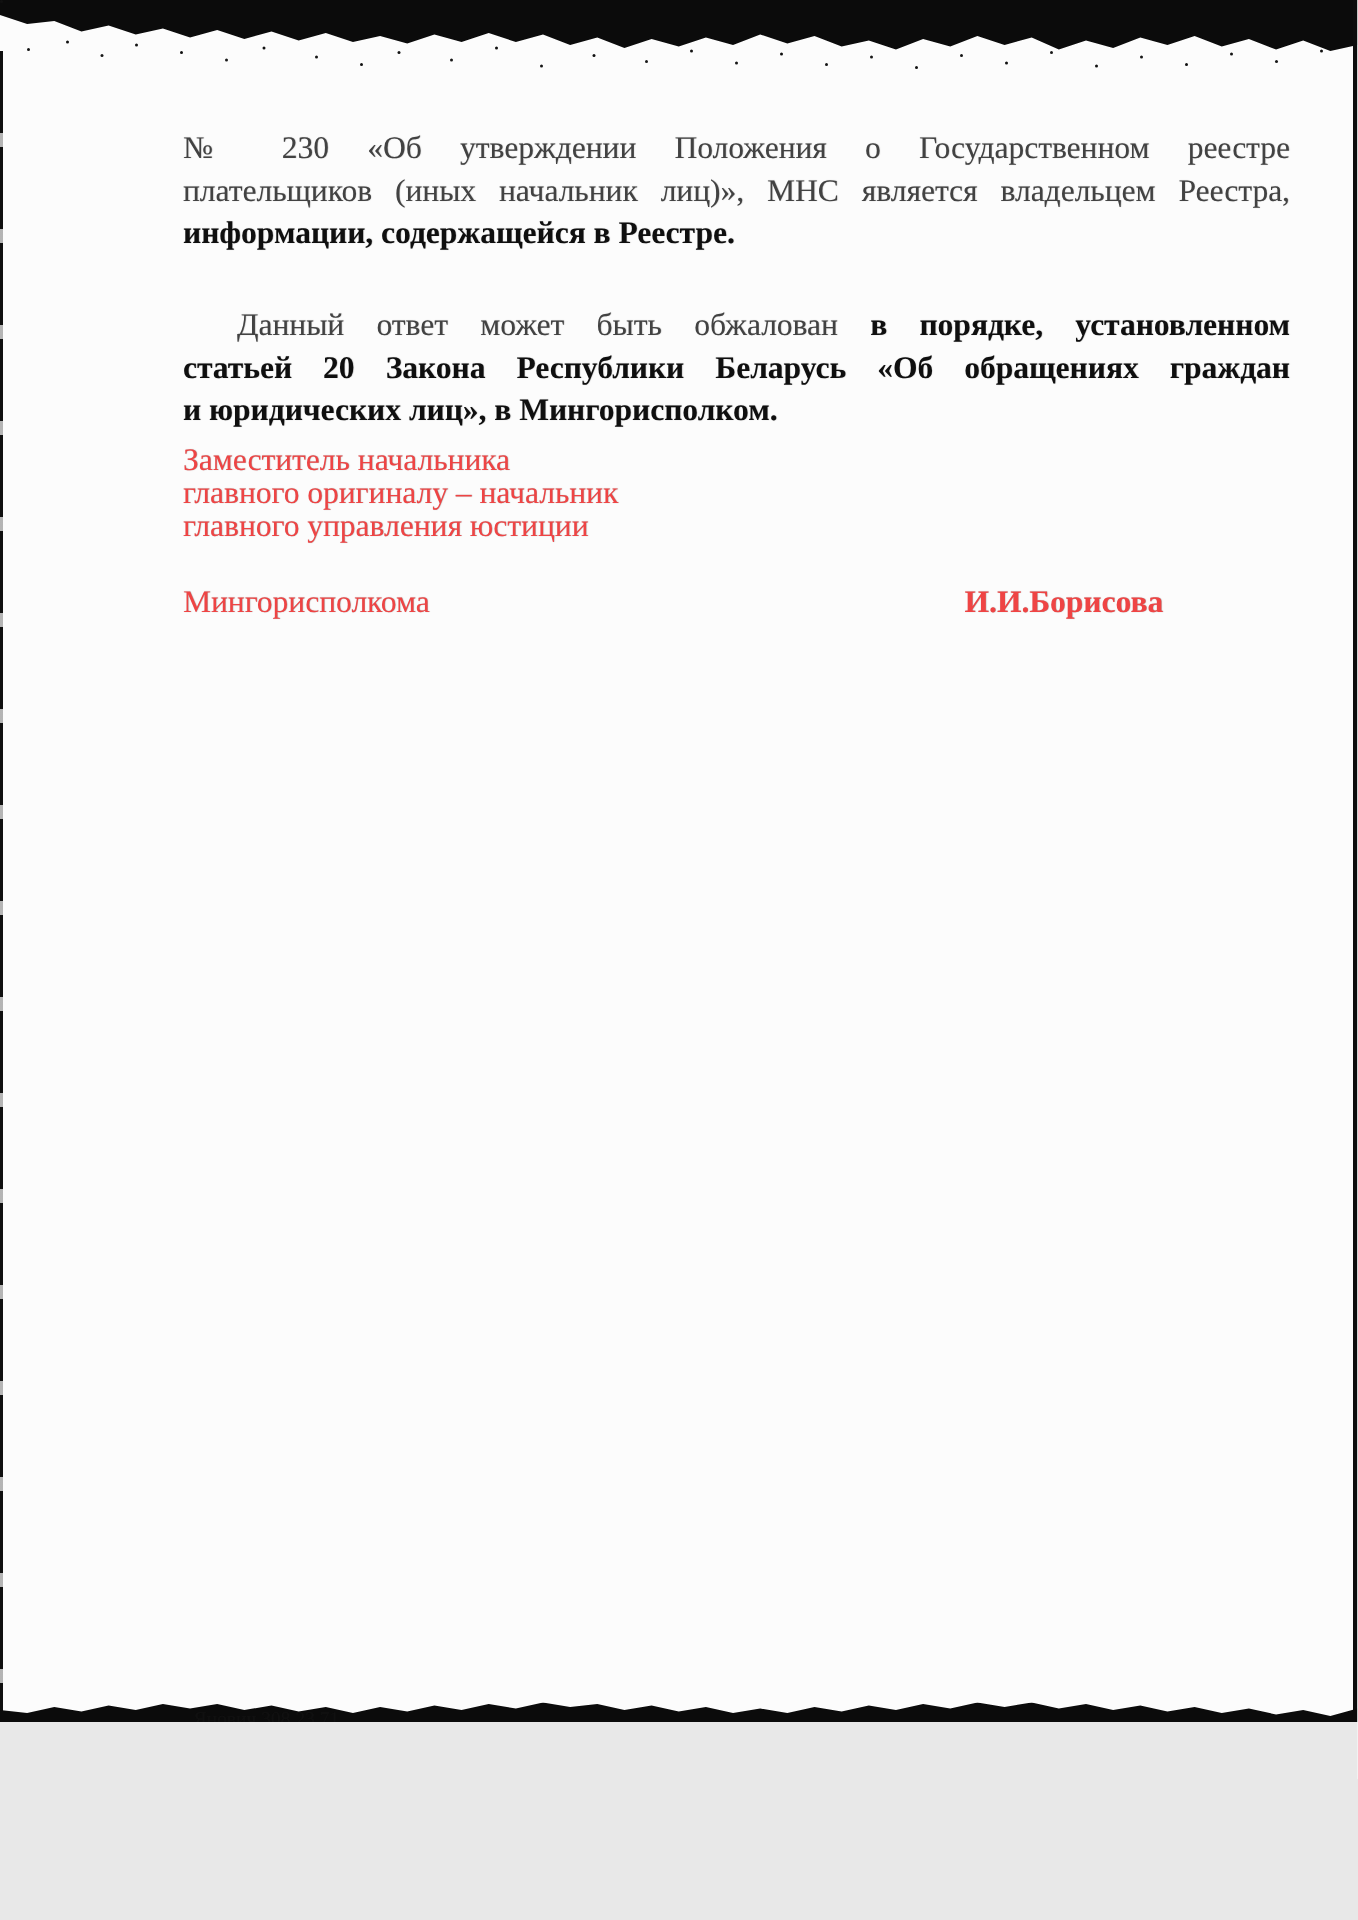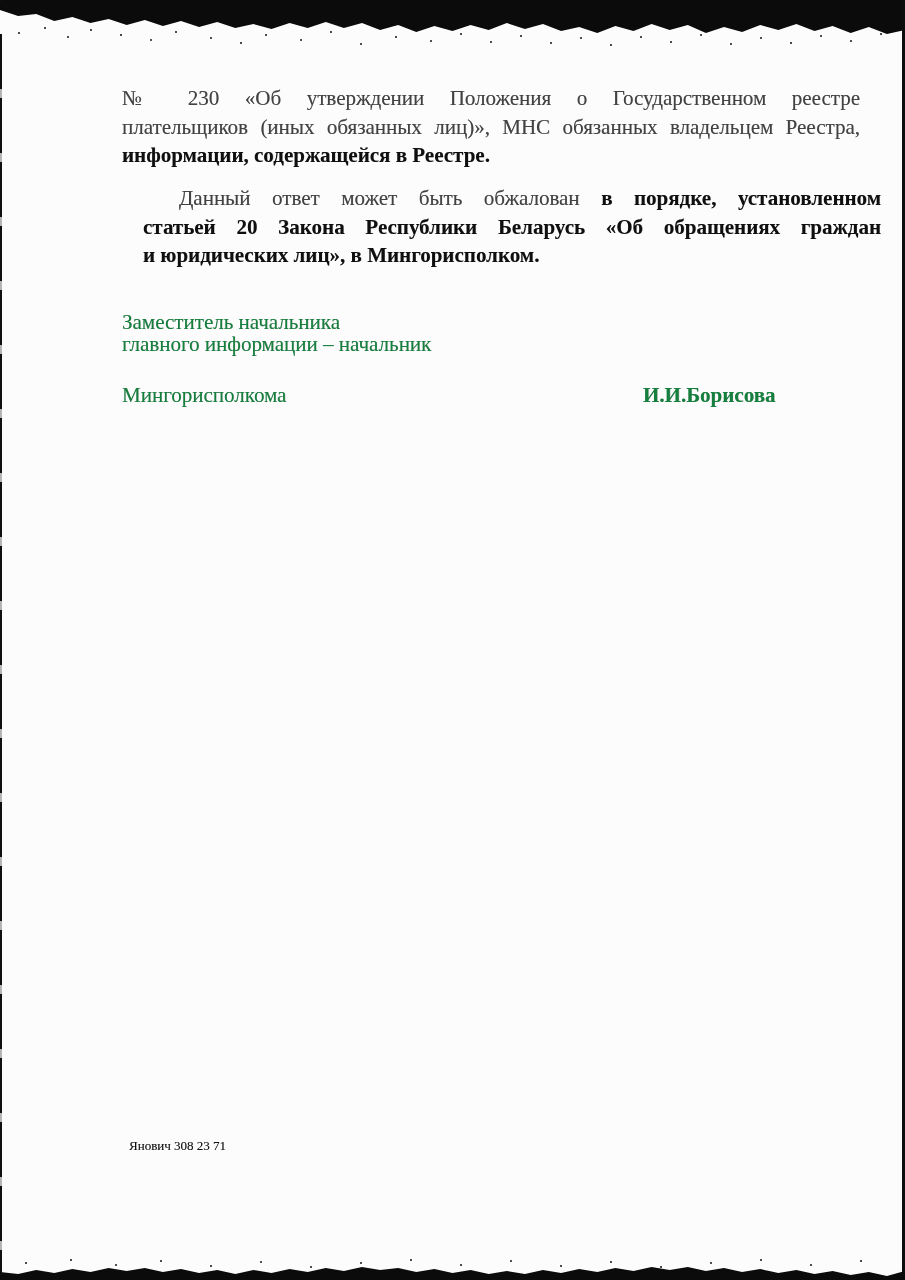--- a/index.html
+++ b/index.html
@@ -1,19 +1,19 @@
 <!DOCTYPE html>
 <html><head>
 <meta charset="utf-8">
 <style>
   html, body { margin: 0; padding: 0; background: #e8e8e8; }
   .page {
     position: relative;
     width: 905px;
-    height: 1280px;
+    height: 1148px;
     background: #fcfcfc;
     overflow: hidden;
     font-family: "Liberation Serif", "DejaVu Serif", serif;
   }
 
   
   .scan-top {
     position: absolute; top: 0; left: 0; width: 905px; height: 44px;
     background: #0b0b0b;
     clip-path: polygon(
@@ -74,23 +74,23 @@
     line-height: 28.5px;
     text-shadow: 0.3px 0.3px 0.6px rgba(30,30,30,0.35);
     white-space: normal;
   }
   .just { text-align: justify; text-align-last: justify; text-justify: inter-word; }
   .indent { padding-left: 36px; }
   .light { color: #424242; font-weight: normal; }
   .dark  { color: #0f0f0f; font-weight: bold; }
 
   .para1 { top: 84px; }
-  .para2 { top: 184px; margin-left: 21px; }
+  .para2 { top: 202px; }
 
-  .sig { top: 311px; color: #15803d; }
+  .sig { top: 295px; color: #ef4444; }
   .sig .line { font-size: 21px; line-height: 22px; }
   .sig-last { position: relative; margin-top: 29px; }
   .sig-name { position: absolute; left: 521px; top: 0; font-weight: bold; }
 
   .footnote { top: 1138px; left: 129px; width: 500px; color: #101010; }
   .footnote .line {
     font-size: 13px;
     line-height: 16.5px;
     text-shadow: 0.2px 0.2px 0.4px rgba(30,30,30,0.35);
   }
@@ -102,36 +102,37 @@
 
   <div class="scan-top"></div>
   <div class="speck speck-top"></div>
   <div class="scan-left"></div>
   <div class="scan-right"></div>
   <div class="scan-bottom"></div>
   <div class="speck speck-bottom"></div>
 
   <section class="block para1">
     <div class="line just light">№ 230 «Об утверждении Положения о Государственном реестре</div>
-    <div class="line just light">плательщиков (иных обязанных лиц)», МНС обязанных владельцем Реестра,</div>
+    <div class="line just light">плательщиков (иных начальник лиц)», МНС является владельцем Реестра,</div>
     <div class="line dark">информации, содержащейся в Реестре.</div>
   </section>
 
   <section class="block para2">
     <div class="line just indent">
       <span class="light">Данный ответ может быть обжалован</span>
       <span class="dark">в порядке, установленном</span>
     </div>
     <div class="line just dark">статьей 20 Закона Республики Беларусь «Об обращениях граждан</div>
     <div class="line dark">и юридических лиц», в Мингорисполком.</div>
   </section>
 
   <section class="block sig">
     <div class="line">Заместитель начальника</div>
-    <div class="line">главного информации – начальник</div>
+    <div class="line">главного оригиналу – начальник</div>
+    <div class="line">главного управления юстиции</div>
     <div class="line sig-last">
       <span>Мингорисполкома</span>
       <span class="sig-name">И.И.Борисова</span>
     </div>
   </section>
 
   <footer class="block footnote">
     <div class="line">Янович 308 23 71</div>
   </footer>
 

